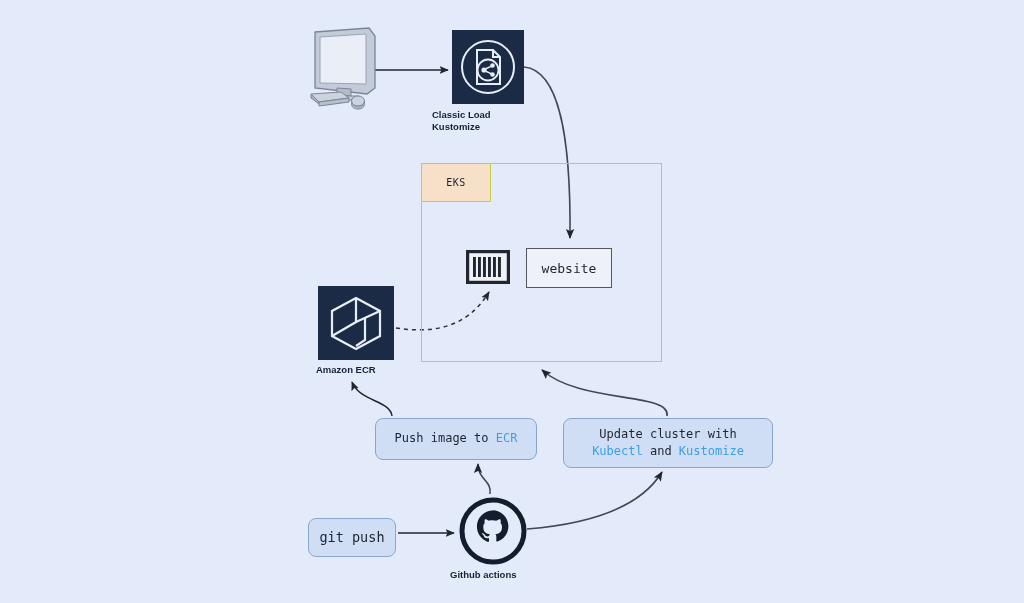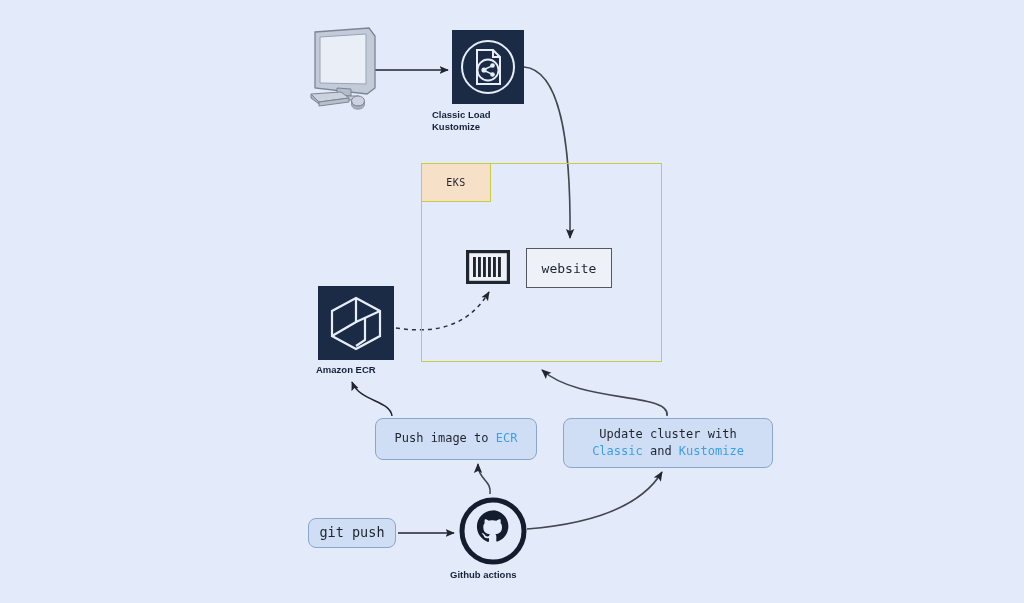--- a/index.html
+++ b/index.html
@@ -121,21 +121,21 @@
     justify-content: center;
     text-align: center;
     font-family: "DejaVu Sans Mono", "Liberation Mono", monospace;
     font-size: 12px;
     color: #1d2430;
     line-height: 1.45;
   }
   #push-image-box { left: 375px; top: 418px; width: 162px; height: 42px; }
   #update-cluster-box { left: 563px; top: 418px; width: 210px; height: 50px; text-align: center; }
   #git-push-box {
-    left: 308px; top: 518px; width: 88px; height: 30px;
+    left: 308px; top: 518px; width: 88px; height: 39px;
     font-size: 13.5px;
   }
   .accent { color: #3b9fe8; }
 </style>
 </head>
 <body>
 
 <div id="diagram-root">
 
   <svg id="connectors" viewBox="0 0 1024 603" xmlns="http://www.w3.org/2000/svg">
@@ -233,21 +233,21 @@
     </svg>
   </div>
   <div class="abs aws-caption" id="ecr-caption">Amazon ECR</div>
 
   <div class="abs action-box" id="push-image-box">
     <span><span>Push image to </span><span class="accent">ECR</span></span>
   </div>
 
   <div class="abs action-box" id="update-cluster-box">
     <span>
-      <span>Update cluster with</span><br><span class="accent">Classic</span><span> and </span><span class="accent">Kustomize</span>
+      <span>Update cluster with</span><br><span class="accent">Kubectl</span><span> and </span><span class="accent">Kustomize</span>
     </span>
   </div>
 
   <div class="abs action-box" id="git-push-box">git push</div>
 
   <div class="abs" id="github-icon">
     <svg width="70" height="70" viewBox="0 0 70 70" xmlns="http://www.w3.org/2000/svg">
       <circle cx="35" cy="35" r="31" fill="none" stroke="#141d2e" stroke-width="5"></circle>
       <path fill="#141d2e" d="
         M35,14.5

